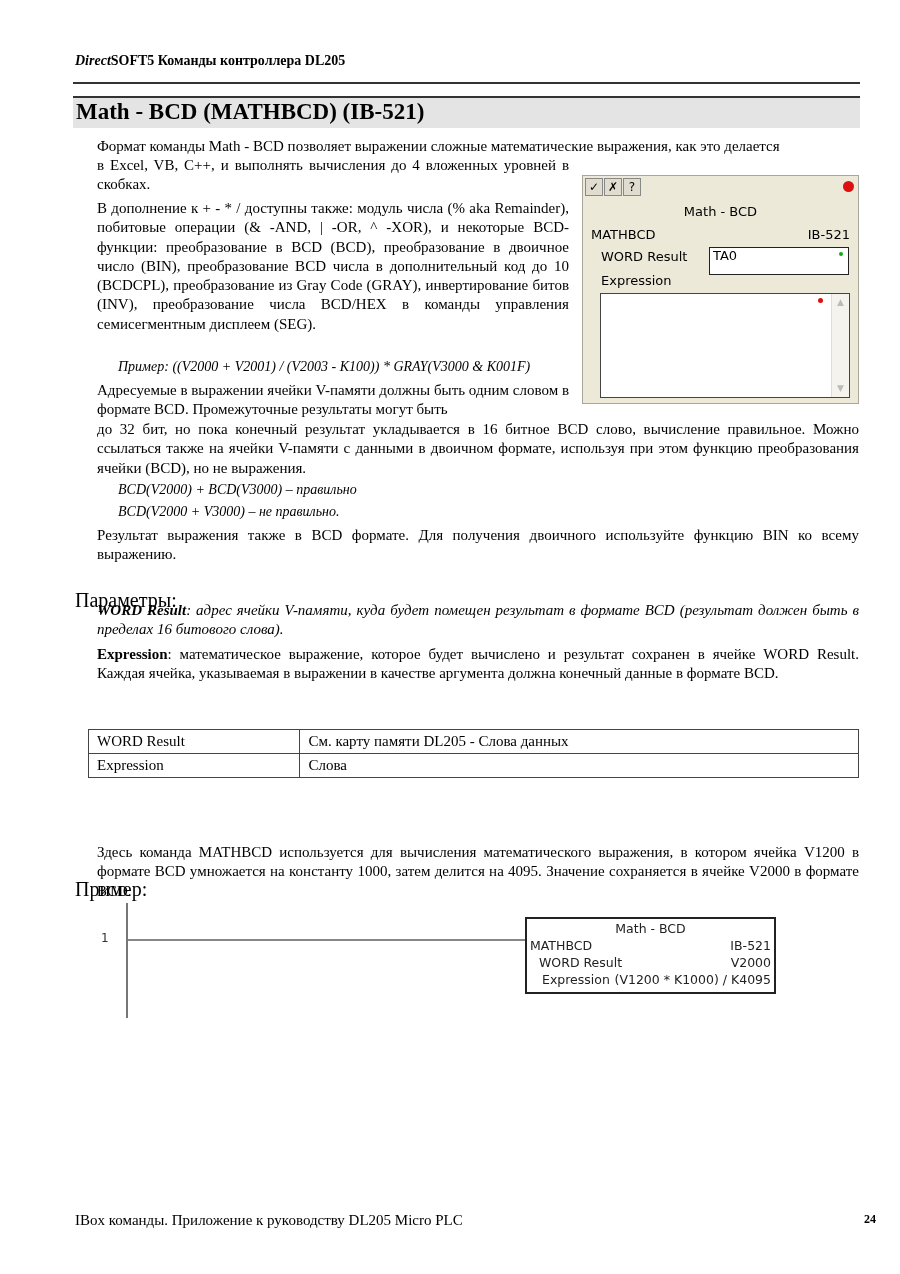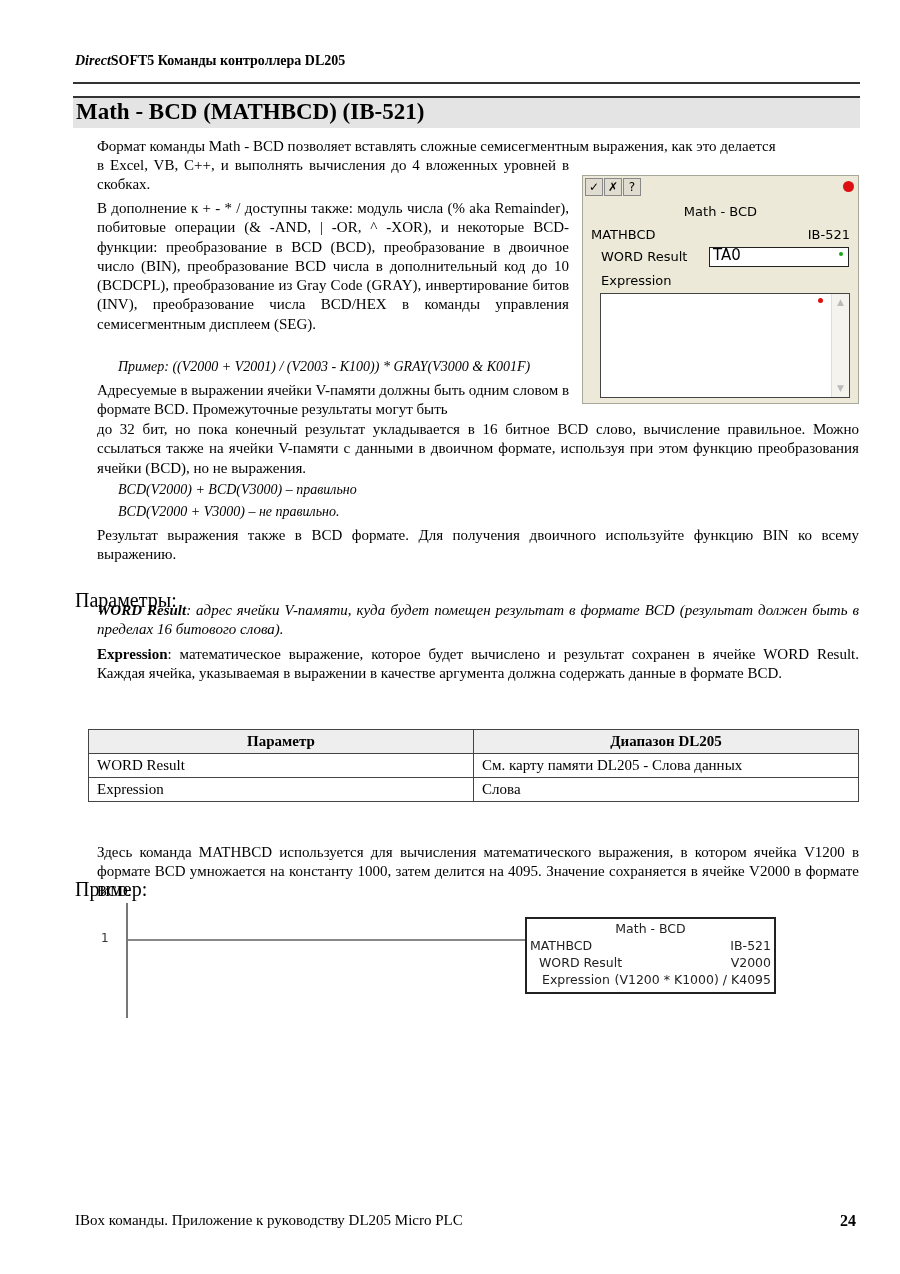--- a/index.html
+++ b/index.html
@@ -20,22 +20,22 @@
   .dialog { position: absolute; left: 582px; top: 175px; width: 275px; height: 227px;
             background: #ece9d8; border: 1px solid #a9a69a; font-family: "DejaVu Sans", sans-serif; font-size: 13px; }
   .dlg-tools { position: absolute; left: 2px; top: 2px; display: flex; }
   .tbtn { width: 16px; height: 16px; border: 1px solid #888; background: #e0ddd0; margin-right: 1px;
           display: flex; align-items: center; justify-content: center; font-size: 12px; line-height: 1; }
   .dlg-dot { position: absolute; right: 4px; top: 5px; width: 11px; height: 11px; border-radius: 50%; background: #d11; }
   .dlg-title { position: absolute; left: 0; width: 100%; top: 28px; text-align: center; font-size: 13px; }
   .dlg-name { position: absolute; left: 8px; top: 51px; }
   .dlg-code { position: absolute; right: 8px; top: 51px; }
   .dlg-word-lbl { position: absolute; left: 18px; top: 73px; }
-  .dlg-word-input { position: absolute; left: 126px; top: 71px; width: 140px; height: 20px;
-                    border: 1px solid #222; background: #fff; font-family: "DejaVu Sans", sans-serif; font-size: 15px; padding: 0 3px; box-sizing: border-box; line-height: 15px; }
+  .dlg-word-input { position: absolute; left: 126px; top: 71px; width: 140px; height: 28px;
+                    border: 1px solid #222; background: #fff; font-family: "DejaVu Sans", sans-serif; font-size: 13px; padding: 0 3px; box-sizing: border-box; line-height: 15px; }
   .green-dot { position: absolute; right: 5px; top: 4px; width: 4px; height: 4px; background: #1a1; border-radius: 50%; }
   .dlg-expr-lbl { position: absolute; left: 18px; top: 97px; }
   .dlg-expr-area { position: absolute; left: 17px; top: 117px; width: 250px; height: 105px; border: 1px solid #444; background: #fff; box-sizing: border-box; }
   .red-dot { position: absolute; right: 26px; top: 4px; width: 5px; height: 5px; background: #d11; border-radius: 50%; }
   .scroll { position: absolute; right: 0; top: 0; width: 17px; height: 100%; background: #f4f3ee; border-left: 1px solid #ddd; }
   .sbtn { position: absolute; left: 1px; width: 15px; height: 15px; color: #bbb; font-size: 9px; text-align: center; line-height: 15px; }
 
   
   table.params { position: absolute; left: 88px; top: 729px; width: 771px; border-collapse: collapse; font-size: 15px; }
   table.params th, table.params td { border: 1px solid #444; padding: 1px 8px; height: 21px; }
@@ -45,32 +45,32 @@
   
   .rail { position: absolute; left: 126px; top: 903px; width: 2px; height: 115px; background: #777; }
   .rung-num { position: absolute; left: 101px; top: 931px; font-family: "DejaVu Sans", sans-serif; font-size: 12px; color: #333; }
   .rung-line { position: absolute; left: 128px; top: 939px; width: 398px; height: 2px; background: #888; }
   .ibox { position: absolute; left: 525px; top: 917px; width: 251px; height: 77px; border: 2px solid #222;
           background: #fff; font-family: "DejaVu Sans", sans-serif; font-size: 12.5px; color: #222; box-sizing: border-box; }
   .ib-title { position: absolute; left: 0; width: 100%; top: 2px; text-align: center; }
   .ib-row { position: absolute; left: 3px; right: 3px; display: flex; justify-content: space-between; }
 
   .footer-left { position: absolute; left: 75px; top: 1212px; font-size: 15px; }
-  .footer-right { position: absolute; right: 44px; top: 1212px; font-size: 16px; font-weight: bold; }
+  .footer-right { position: absolute; right: 24px; top: 1212px; font-size: 12px; font-weight: bold; }
 </style>
 </head>
 <body>
 
 <div class="header-title"><i>Direct</i><span>SOFT5 Команды контроллера DL205</span></div>
 <div class="rule1"></div>
 <div class="rule2"></div>
 <div class="section-bar"></div>
 <div class="section-title">Math - BCD (MATHBCD) (IB-521)</div>
 
-<div class="para" style="left:97px; top:137px; width:762px; text-align:justify;">Формат команды Math - BCD позволяет вставлять сложные семисегментным выражения, как это делается</div>
+<div class="para" style="left:97px; top:137px; width:762px; text-align:justify;">Формат команды Math - BCD позволяет выражении сложные математические выражения, как это делается</div>
 <div class="para" style="left:97px; top:156px; width:472px;">в Excel, VB, C++, и выполнять вычисления до 4 вложенных уровней в скобках.</div>
 <div class="para" style="left:97px; top:199px; width:472px;">В дополнение к + - * / доступны также: модуль числа (% aka Remainder), побитовые операции (&amp; -AND, | -OR, ^ -XOR), и некоторые BCD-функции: преобразование в BCD (BCD), преобразование в двоичное число (BIN), преобразование BCD числа в дополнительный код до 10 (BCDCPL), преобразование из Gray Code (GRAY), инвертирование битов (INV), преобразование числа BCD/HEX в команды управления семисегментным дисплеем (SEG).</div>
 <div class="ital" style="left:118px; top:358px;">Пример: ((V2000 + V2001) / (V2003 - K100)) * GRAY(V3000 &amp; K001F)</div>
 <div class="para" style="left:97px; top:381px; width:472px;">Адресуемые в выражении ячейки V-памяти должны быть одним словом в формате BCD. Промежуточные результаты могут быть</div>
 <div class="para" style="left:97px; top:420px; width:762px;">до 32 бит, но пока конечный результат укладывается в 16 битное BCD слово, вычисление правильное. Можно ссылаться также на ячейки V-памяти с данными в двоичном формате, используя при этом функцию преобразования ячейки (BCD), но не выражения.</div>
 <div class="ital" style="left:118px; top:481px;">BCD(V2000) + BCD(V3000) – правильно</div>
 <div class="ital" style="left:118px; top:503px;">BCD(V2000 + V3000) – не правильно.</div>
 <div class="para" style="left:97px; top:526px; width:762px;">Результат выражения также в BCD формате. Для получения двоичного используйте функцию BIN ко всему выражению.</div>
 
 <div class="dialog">
@@ -90,28 +90,24 @@
     <span class="red-dot"></span>
     <div class="scroll">
       <div class="sbtn" style="top:1px;">▲</div>
       <div class="sbtn" style="bottom:1px;">▼</div>
     </div>
   </div>
 </div>
 
 <div class="h2" style="top:589px;">Параметры:</div>
 <div class="para" style="left:97px; top:601px; width:762px;font-style:italic;"><b>WORD Result</b><span>:  адрес ячейки V-памяти, куда будет помещен результат в формате BCD (результат должен быть в пределах 16 битового слова).</span></div>
-<div class="para" style="left:97px; top:645px; width:762px;"><b>Expression</b><span>: математическое выражение, которое будет вычислено и результат сохранен в ячейке WORD Result. Каждая ячейка, указываемая в выражении в качестве аргумента должна содержать данные в формате BCD.</span></div>
+<div class="para" style="left:97px; top:645px; width:762px;"><b>Expression</b><span>: математическое выражение, которое будет вычислено и результат сохранен в ячейке WORD Result. Каждая ячейка, указываемая в выражении в качестве аргумента должна конечный данные в формате BCD.</span></div>
 
 <table class="params">
   <tbody>
-      <tr>
-    <th style="width:50%;">Параметр</th>
-    <th>Диапазон  DL205</th>
-  </tr>
   <tr>
     <td>WORD Result</td>
     <td>См. карту памяти DL205 - Слова данных</td>
   </tr>
   <tr>
     <td>Expression</td>
     <td>Слова</td>
   </tr>
 </tbody>
   </table>

